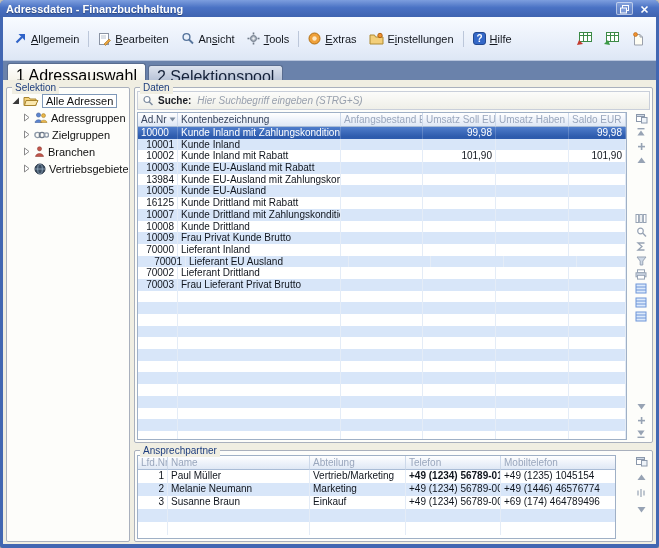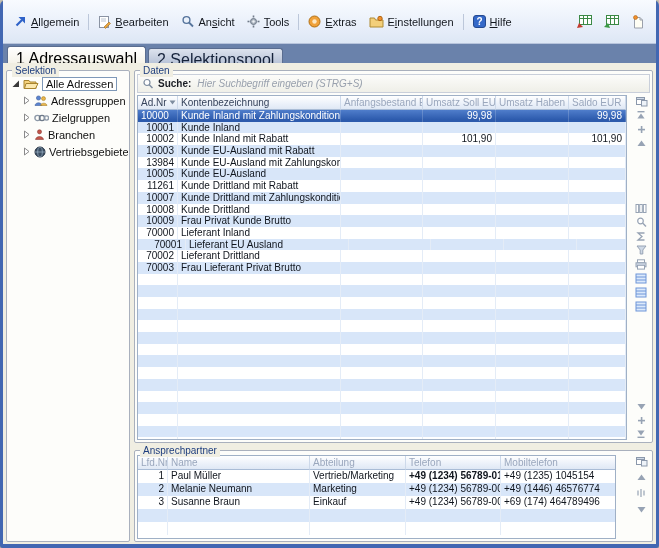--- a/index.html
+++ b/index.html
@@ -74,20 +74,34 @@
   .side-strip{width:18px;flex:none;margin-left:auto;display:flex;flex-direction:column;align-items:center;gap:2px;padding-top:0;}
   .contacts-strip{gap:4px;}
   .strip-spacer{flex:1;}
   .strip-spacer.lg{flex:1.7;}
   .strip-btn{width:14px;height:12px;display:flex;align-items:center;justify-content:center;flex:none;}
 </style>
 </head>
 <body>
 
 <div class="window">
+  <div class="titlebar">
+    <span class="title">Adressdaten - Finanzbuchhaltung</span>
+    <span class="tb-btn">
+      <span id="restore-icon-slot"><svg width="9" height="9">
+            <rect x="2.5" y="0.5" width="6" height="5" fill="none" stroke="#fff"></rect>
+            <rect x="0.5" y="3" width="6" height="5" fill="#7f9cd8" stroke="#fff"></rect>
+          </svg></span>
+    </span>
+    <span class="tb-btn close">
+      <span id="close-icon-slot"><svg width="9" height="9">
+            <path d="M1.5 1.5 L7.5 7.5 M7.5 1.5 L1.5 7.5" stroke="#fff" stroke-width="1.6"></path>
+          </svg></span>
+    </span>
+  </div>
 
   <div class="menubar">
     <div class="menu-items" id="menu-items">
         <div class="menu-item">
           <span class="mi-icon">
             <svg width="13" height="13">
               <path d="M2.5 10.5 L8 5" stroke="#2f62c8" stroke-width="2.2"></path>
               <polygon points="4.5,2 11,2 11,8.5" fill="#2f62c8"></polygon>
             </svg>
           </span>
@@ -363,21 +377,21 @@
                 </div>
                 <div class="g-row alt">
                   <div class="g-cell num" style="width: 40px;">10005</div>
                   <div class="g-cell" style="width: 163px;">Kunde EU-Ausland</div>
                   <div class="g-cell num" style="width: 82px;"></div>
                   <div class="g-cell num" style="width: 73px;"></div>
                   <div class="g-cell num" style="width: 73px;"></div>
                   <div class="g-cell num" style="width: 57px;"></div>
                 </div>
                 <div class="g-row">
-                  <div class="g-cell num" style="width: 40px;">11261</div>
+                  <div class="g-cell num" style="width: 40px;">16125</div>
                   <div class="g-cell" style="width: 163px;">Kunde Drittland mit Rabatt</div>
                   <div class="g-cell num" style="width: 82px;"></div>
                   <div class="g-cell num" style="width: 73px;"></div>
                   <div class="g-cell num" style="width: 73px;"></div>
                   <div class="g-cell num" style="width: 57px;"></div>
                 </div>
                 <div class="g-row alt">
                   <div class="g-cell num" style="width: 40px;">10007</div>
                   <div class="g-cell" style="width: 163px;">Kunde Drittland mit Zahlungskonditionen</div>
                   <div class="g-cell num" style="width: 82px;"></div>

